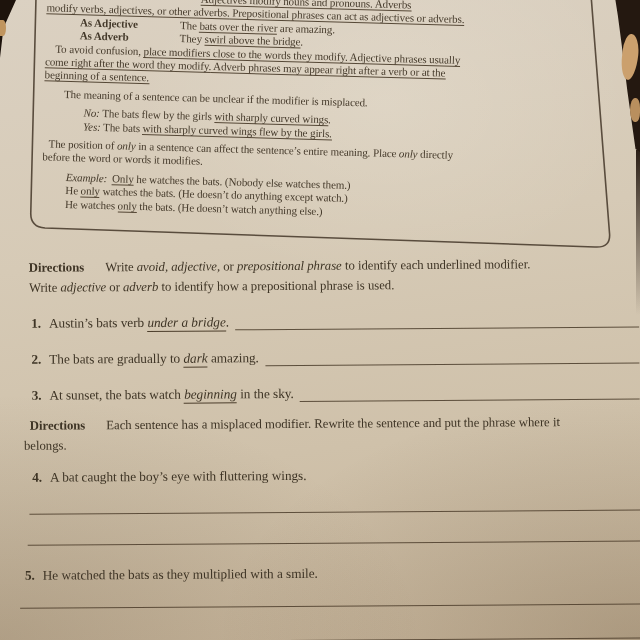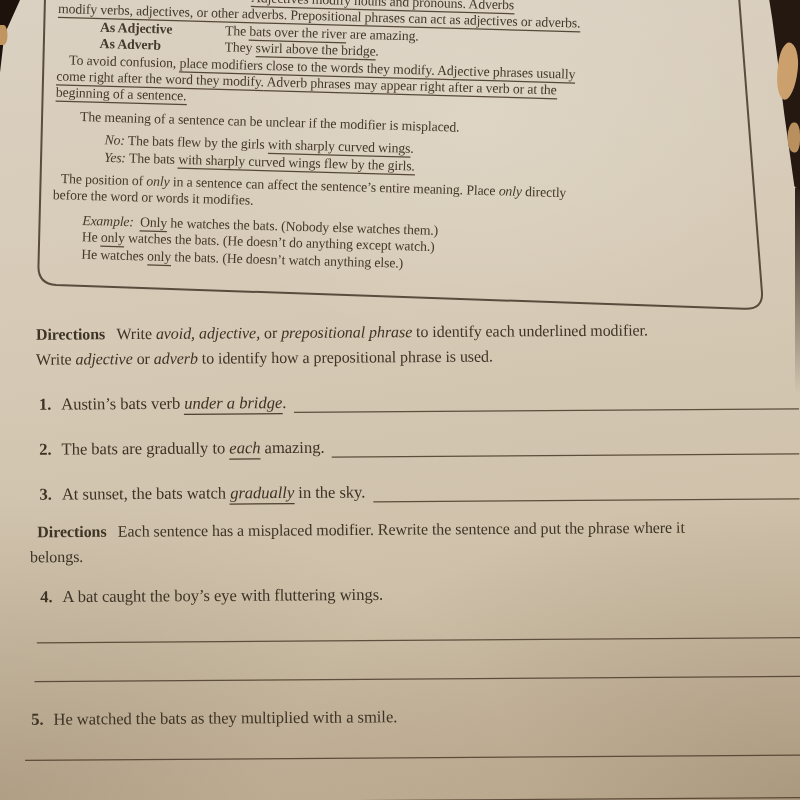--- a/index.html
+++ b/index.html
@@ -22,21 +22,21 @@
   .ex-row{display:flex;margin-left:34px;white-space:nowrap;}
   .ex-label{font-weight:bold;width:100px;flex:0 0 auto;}
   .mt5{margin-top:5px;} .mt6{margin-top:6px;}
   .ind10{text-indent:10px;} .ind6{text-indent:6px;}
   .ml20{margin-left:20px;} .ml40{margin-left:40px;} .ml24{margin-left:24px;}
   .exlab{margin-right:5px;}
   
   .worksheet{position:absolute;left:0;top:258px;right:0;padding-left:27px;font-size:12.8px;line-height:20px;
     letter-spacing:-.05px;transform:rotate(-0.4deg);transform-origin:0 50%;color:#3e3425;}
   .dline{white-space:nowrap;margin-left:3px;}
-  .dlabel{font-weight:bold;margin-right:9px;}
+  .dlabel{font-weight:bold;margin-right:21px;}
   .wu{border-bottom:1px solid rgba(62,48,30,.9);padding-bottom:1px;font-style:italic;}
   .item{display:flex;align-items:baseline;white-space:nowrap;font-size:13.3px;}
   .num{font-weight:bold;margin:0 8px 0 5px;flex:0 0 auto;}
   .blank{flex:1 1 auto;border-bottom:1.3px solid rgba(72,58,40,.85);align-self:flex-end;height:3px;margin-left:6px;margin-bottom:2px;}
   .mt16{margin-top:16px;} .mt10{margin-top:10px;} .mt12{margin-top:12px;}
   .wline{border-bottom:1.3px solid rgba(75,60,42,.85);height:0;}
   .wl1{margin:26px 0 0 2px;} .wl2{margin:30px 0 0 0;}
   .wl3{margin:22px 0 0 -8px;} .wl4{margin:33px 0 0 -11px;}
   .i5{margin-top:20px;} .i5 .num{margin-left:-3px;}
   .bel{margin-left:-3px;}
@@ -96,26 +96,26 @@
       <div class="dline"><span class="dlabel">Directions</span><span>Write </span><span class="it">avoid, adjective,</span><span> or </span><span class="it">prepositional phrase</span><span> to identify each underlined modifier.</span></div>
       <div class="dline"><span>Write </span><span class="it">adjective</span><span> or </span><span class="it">adverb</span><span> to identify how a prepositional phrase is used.</span></div>
 
       <div class="item mt16">
         <span class="num">1.</span>
         <span><span>Austin’s bats verb </span><span class="wu">under a bridge</span><span>.</span></span>
         <span class="blank"></span>
       </div>
       <div class="item mt16">
         <span class="num">2.</span>
-        <span><span>The bats are gradually to </span><span class="wu">each</span><span> amazing.</span></span>
+        <span><span>The bats are gradually to </span><span class="wu">dark</span><span> amazing.</span></span>
         <span class="blank"></span>
       </div>
       <div class="item mt16">
         <span class="num">3.</span>
-        <span><span>At sunset, the bats watch </span><span class="wu">gradually</span><span> in the sky.</span></span>
+        <span><span>At sunset, the bats watch </span><span class="wu">beginning</span><span> in the sky.</span></span>
         <span class="blank"></span>
       </div>
 
       <div class="dline mt10"><span class="dlabel">Directions</span><span>Each sentence has a misplaced modifier. Rewrite the sentence and put the phrase where it</span></div>
       <div class="dline bel">belongs.</div>
 
       <div class="item mt12">
         <span class="num">4.</span>
         <span>A bat caught the boy’s eye with fluttering wings.</span>
       </div>

